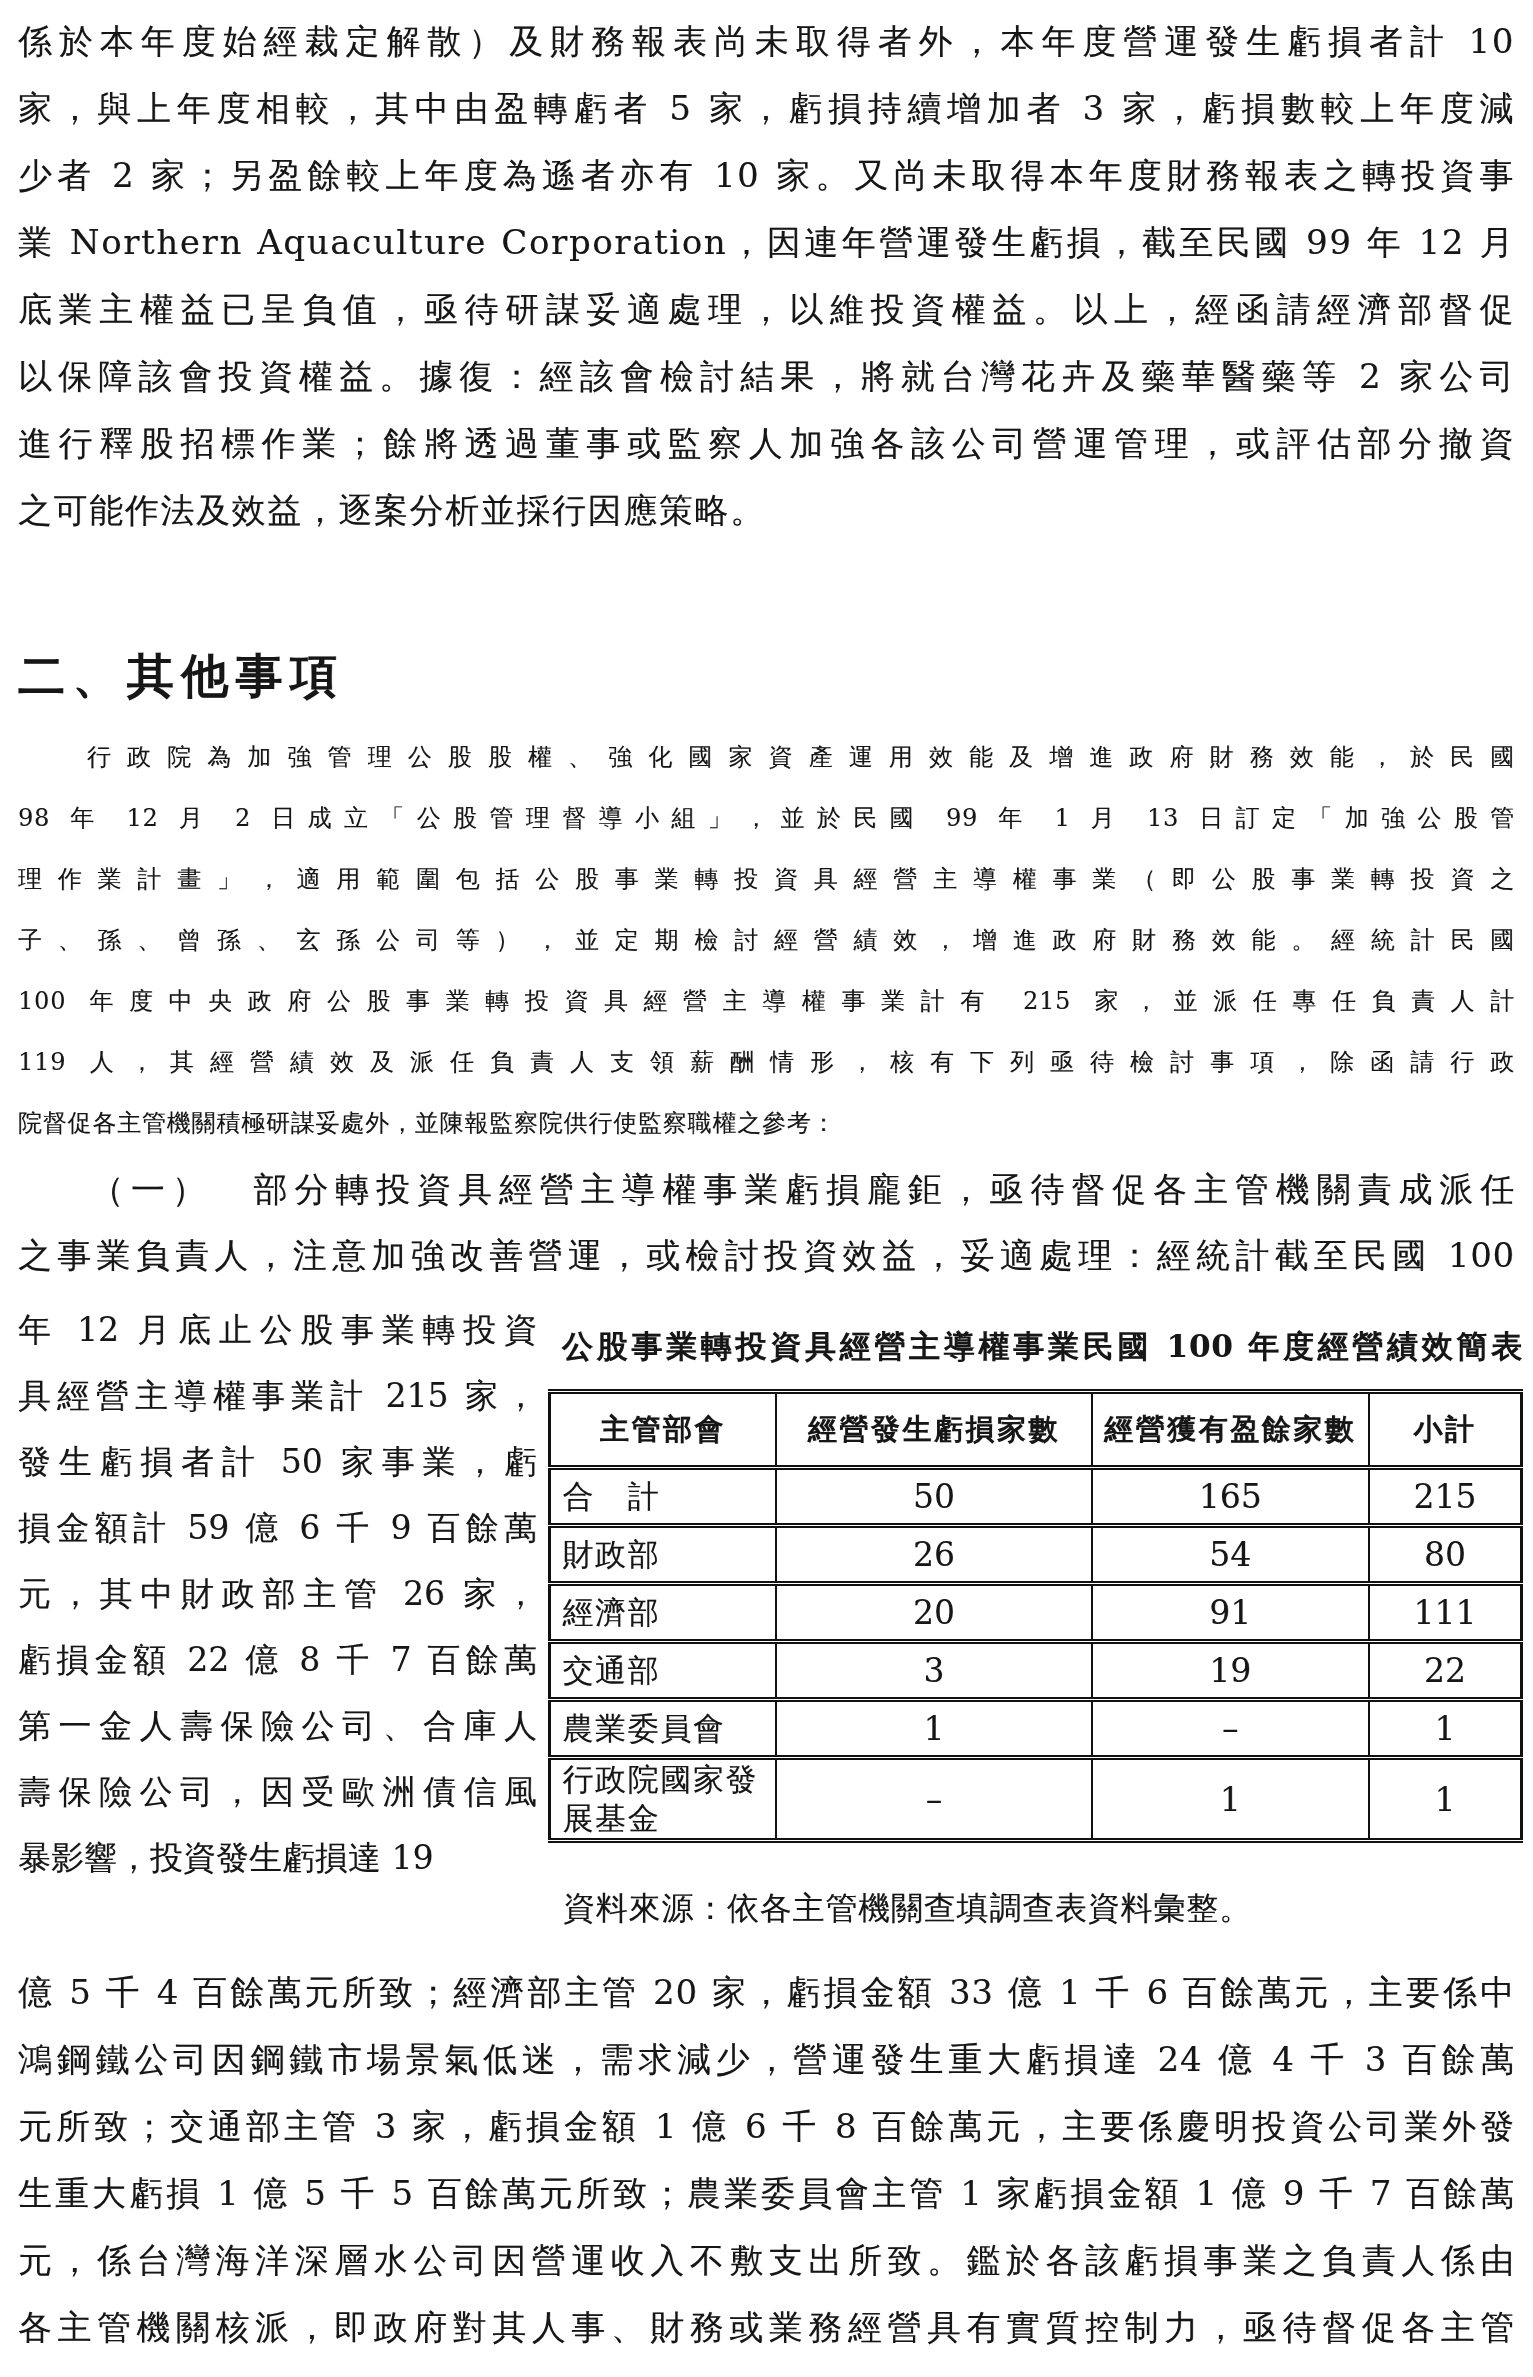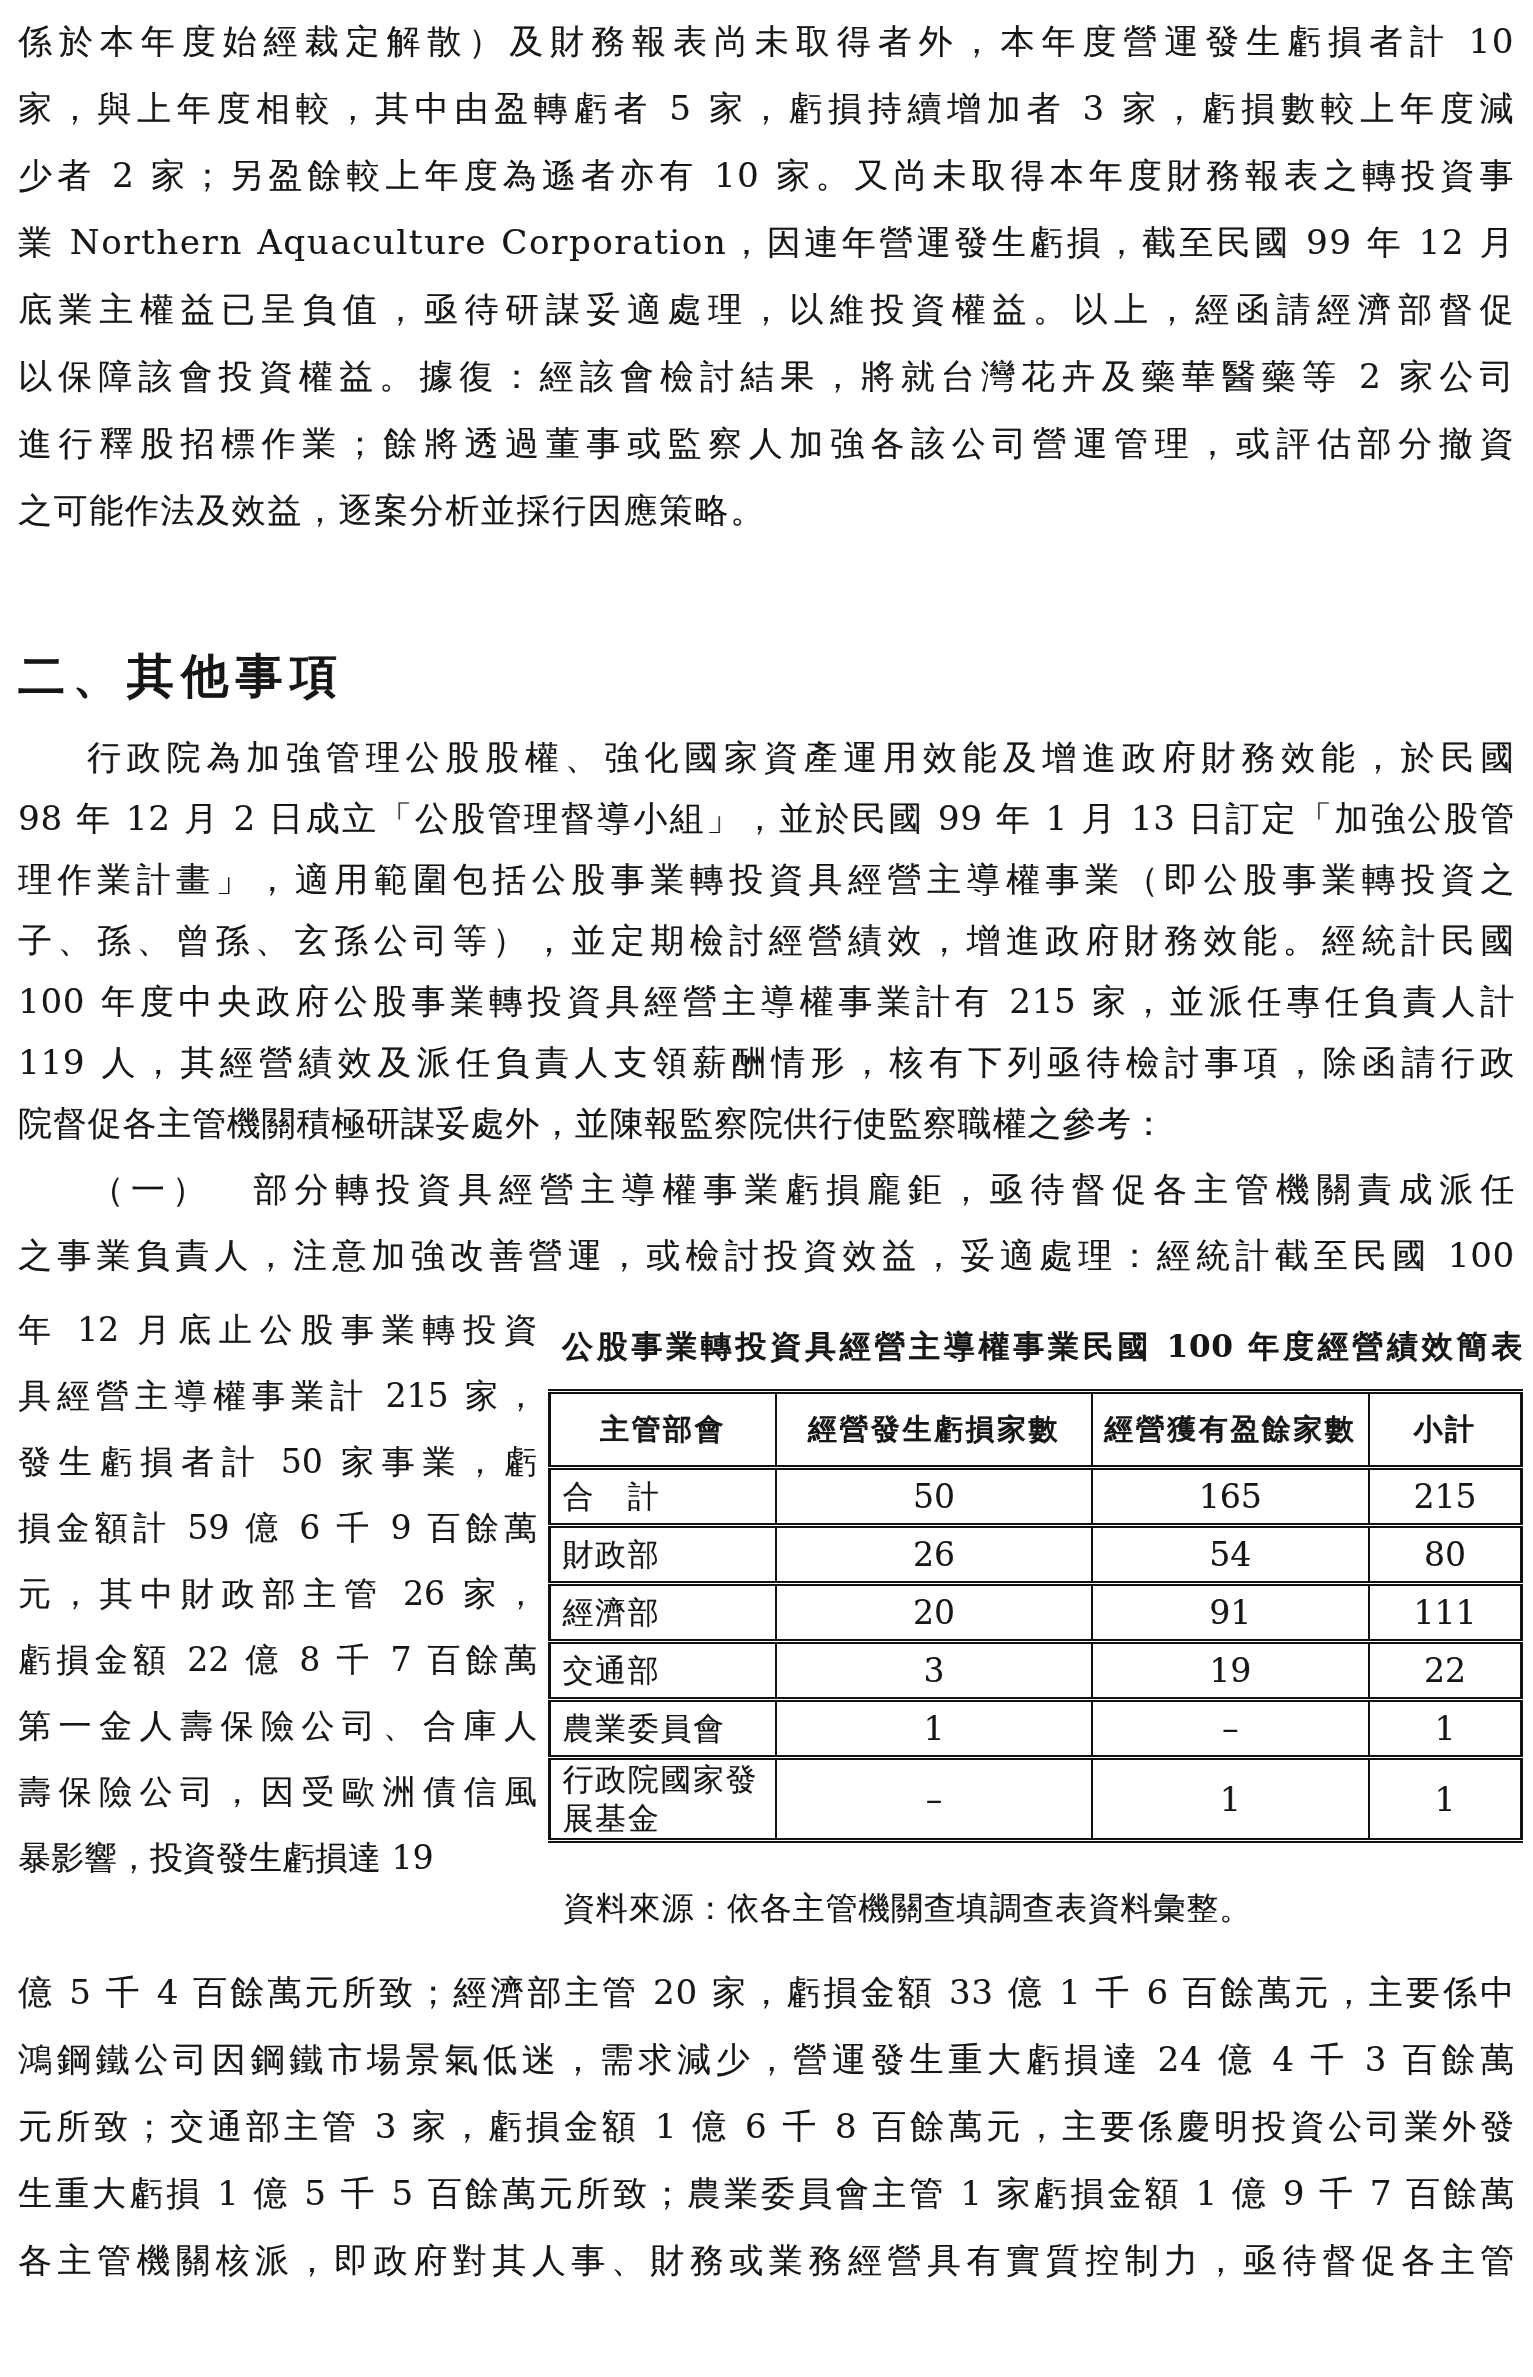--- a/index.html
+++ b/index.html
@@ -10,21 +10,21 @@
   }
   .block{position:absolute;}
   .jline{text-align:justify;text-align-last:justify;}
   .eline{text-align:justify;text-align-last:left;}
 
   #para1{top:8.2px;left:18px;width:1497px;font-size:34px;letter-spacing:1.6px;}
   #para1 > div{height:67px;line-height:67px;}
 
   #heading{top:645px;left:18px;font-size:47px;font-weight:700;letter-spacing:7.4px;}
 
-  #para2{top:727px;left:18px;width:1497px;font-size:34px;letter-spacing:0.8px;}
+  #para2{top:727px;left:18px;width:1497px;font-size:24px;letter-spacing:0.8px;}
   #para2 > div{height:61px;line-height:61px;}
   #para2 > div:first-child{text-indent:69px;}
 
   #item1{top:1156px;left:18px;width:1497px;font-size:34px;letter-spacing:0.8px;}
   #item1 > div{height:66px;line-height:66px;}
   #item1 > div:first-child{text-indent:72px;}
 
   #leftcol{top:1297px;left:18px;width:519px;font-size:33px;}
   #leftcol > div{height:66px;line-height:66px;}
 
@@ -147,17 +147,18 @@
     </table>
   </div>
 
   <div id="source" class="block eline">資料來源：依各主管機關查填調查表資料彙整。</div>
 
   <div id="bottom" class="block">
     <div class="jline">億 5 千 4 百餘萬元所致；經濟部主管 20 家，虧損金額 33 億 1 千 6 百餘萬元，主要係中</div>
     <div class="jline">鴻鋼鐵公司因鋼鐵市場景氣低迷，需求減少，營運發生重大虧損達 24 億 4 千 3 百餘萬</div>
     <div class="jline">元所致；交通部主管 3 家，虧損金額 1 億 6 千 8 百餘萬元，主要係慶明投資公司業外發</div>
     <div class="jline">生重大虧損 1 億 5 千 5 百餘萬元所致；農業委員會主管 1 家虧損金額 1 億 9 千 7 百餘萬</div>
+    <div class="jline">元，係台灣海洋深層水公司因營運收入不敷支出所致。鑑於各該虧損事業之負責人係由</div>
     <div class="jline">各主管機關核派，即政府對其人事、財務或業務經營具有實質控制力，亟待督促各主管</div>
   </div>
 
 </div>
 
 
 </body></html>

